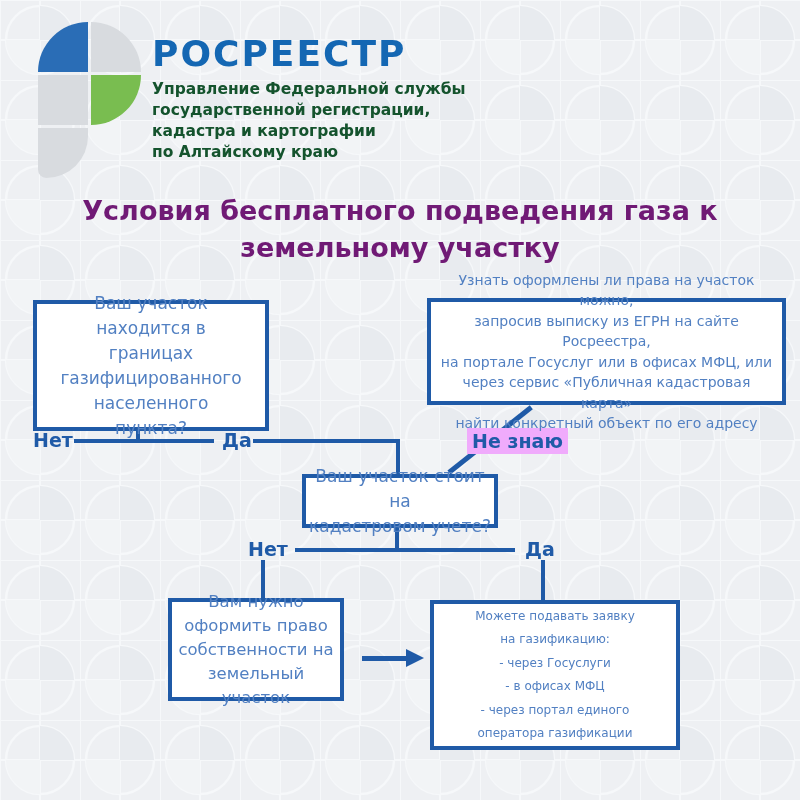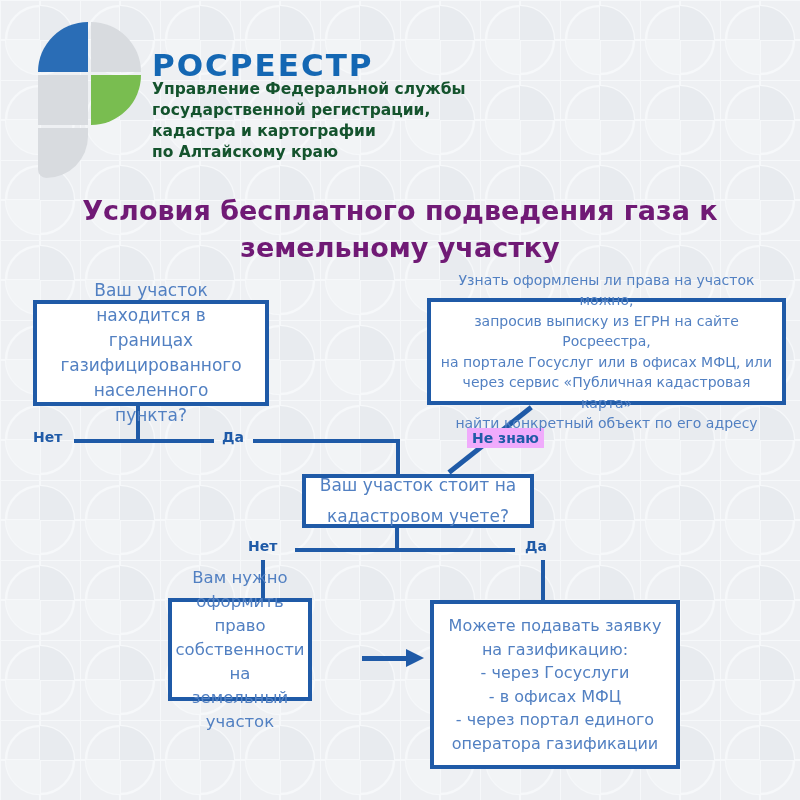--- a/index.html
+++ b/index.html
@@ -10,55 +10,55 @@
   
   .logo { position:absolute; left:38px; top:22px; width:103px; height:158px; z-index:2; }
   .logo .cell { position:absolute; width:50px; height:50px; }
   .lg-blue  { left:0;  top:0;   background:#2a6db6; border-top-left-radius:100% 100%; }
   .lg-gray1 { left:53px; top:0; background:#d8dbdf; border-top-right-radius:100% 100%; }
   .lg-gray2 { left:0;  top:53px; background:#d8dbdf; }
   .lg-green { left:53px; top:53px; background:#79bd50; border-bottom-right-radius:100% 100%; }
   .lg-tail  { left:0;  top:106px; width:47px; height:52px; background:#d8dbdf;
               border-bottom-right-radius:100% 100%; border-bottom-left-radius:10px; }
 
-  .brand { position:absolute; left:152px; top:47px; z-index:2;
-           font-size:31px; font-weight:bold; letter-spacing:2px; color:#1467b3; }
+  .brand { position:absolute; left:152px; top:33px; z-index:2;
+           font-size:36px; font-weight:bold; letter-spacing:2px; color:#1467b3; }
   .subtitle { position:absolute; left:152px; top:79px; z-index:2;
               font-size:15.5px; font-weight:bold; line-height:21px; color:#14532d;
               white-space:pre-line; }
 
   .page-title { position:absolute; left:0; top:192px; width:800px; z-index:2;
                 text-align:center; font-size:27px; font-weight:bold; line-height:37px;
                 color:#701a75; white-space:pre-line; }
 
   
   .fbox { position:absolute; z-index:3; box-sizing:border-box;
           background:#ffffff; border:4px solid #1f5aa7;
           display:flex; align-items:center; justify-content:center;
           text-align:center; color:#5280c2; white-space:pre-line; }
-  .box-q1   { left:33px;  top:300px; width:236px; height:106px; font-size:17px;  line-height:25px; padding:2px 24px; }
+  .box-q1   { left:33px;  top:300px; width:236px; height:131px; font-size:17px;  line-height:25px; padding:2px 24px; }
   .box-info { left:427px; top:298px; width:359px; height:107px; font-size:14px;  line-height:20.5px; padding:2px 6px; }
-  .box-q2   { left:302px; top:474px; width:232px; height:54px;  font-size:17px;  line-height:31px; }
-  .box-no   { left:168px; top:598px; width:144px; height:103px; font-size:16.5px; line-height:24px; }
-  .box-yes  { left:430px; top:600px; width:250px; height:169px; font-size:16px; line-height:23.5px; }
+  .box-q2   { left:302px; top:474px; width:196px; height:54px;  font-size:17px;  line-height:25px; }
+  .box-no   { left:168px; top:598px; width:176px; height:103px; font-size:16.5px; line-height:24px; }
+  .box-yes  { left:430px; top:600px; width:250px; height:150px; font-size:12px; line-height:23.5px; }
 
   
   .hline, .vline, .dline { position:absolute; background:#1f5aa7; z-index:1; }
   .c-v1 { left:136px; top:406px; width:4px;  height:36px; }
   .c-h1 { left:74px;  top:439px; width:140px; height:4px; }
   .c-h2 { left:253px; top:439px; width:147px; height:4px; }
   .c-v2 { left:396px; top:439px; width:4px;  height:35px; }
   .c-dg { left:449px; top:470px; width:105px; height:5px;
           transform:rotate(-38.4deg); transform-origin:0 50%; }
   .c-v3 { left:395px; top:528px; width:4px;  height:23px; }
   .c-h3 { left:295px; top:548px; width:220px; height:4px; }
   .c-v4 { left:261px; top:560px; width:4px;  height:38px; }
   .c-v5 { left:541px; top:560px; width:4px;  height:40px; }
 
-  .flabel { position:absolute; z-index:2; font-size:14px; font-weight:bold; color:#1f5aa7; }
+  .flabel { position:absolute; z-index:2; font-size:19px; font-weight:bold; color:#1f5aa7; }
   .l-no1  { left:33px;  top:429px; }
   .l-yes1 { left:222px; top:429px; }
   .l-dk   { left:467px; top:428px; background:#f0abfc; padding:2px 5px; }
   .l-no2  { left:248px; top:538px; }
   .l-yes2 { left:525px; top:538px; }
 
   
   .arrow-shaft { position:absolute; left:362px; top:656px; width:46px; height:5px;
                  background:#1f5aa7; z-index:2; }
   .arrow-head  { position:absolute; left:406px; top:649px; width:0; height:0; z-index:2;

